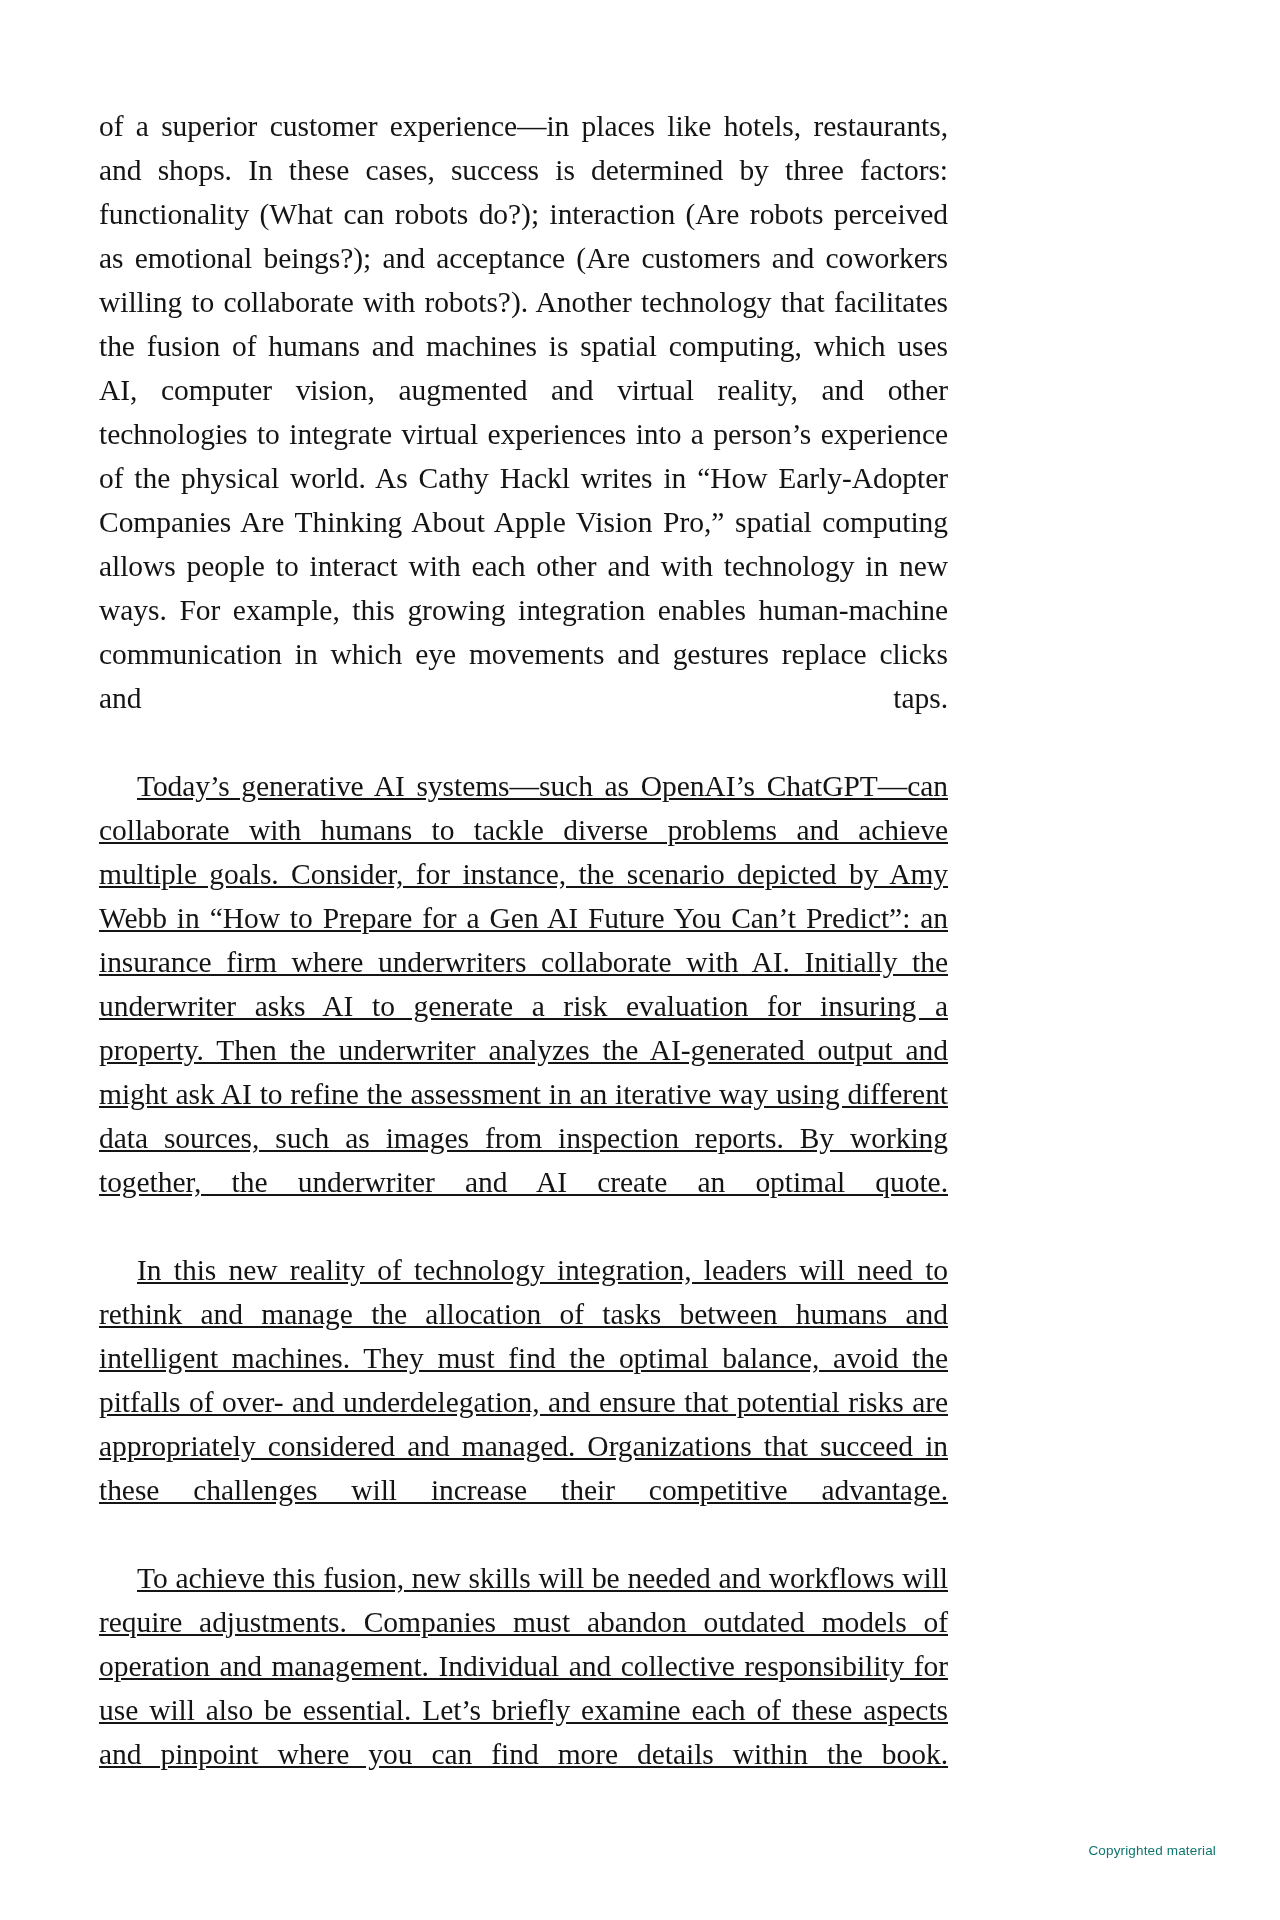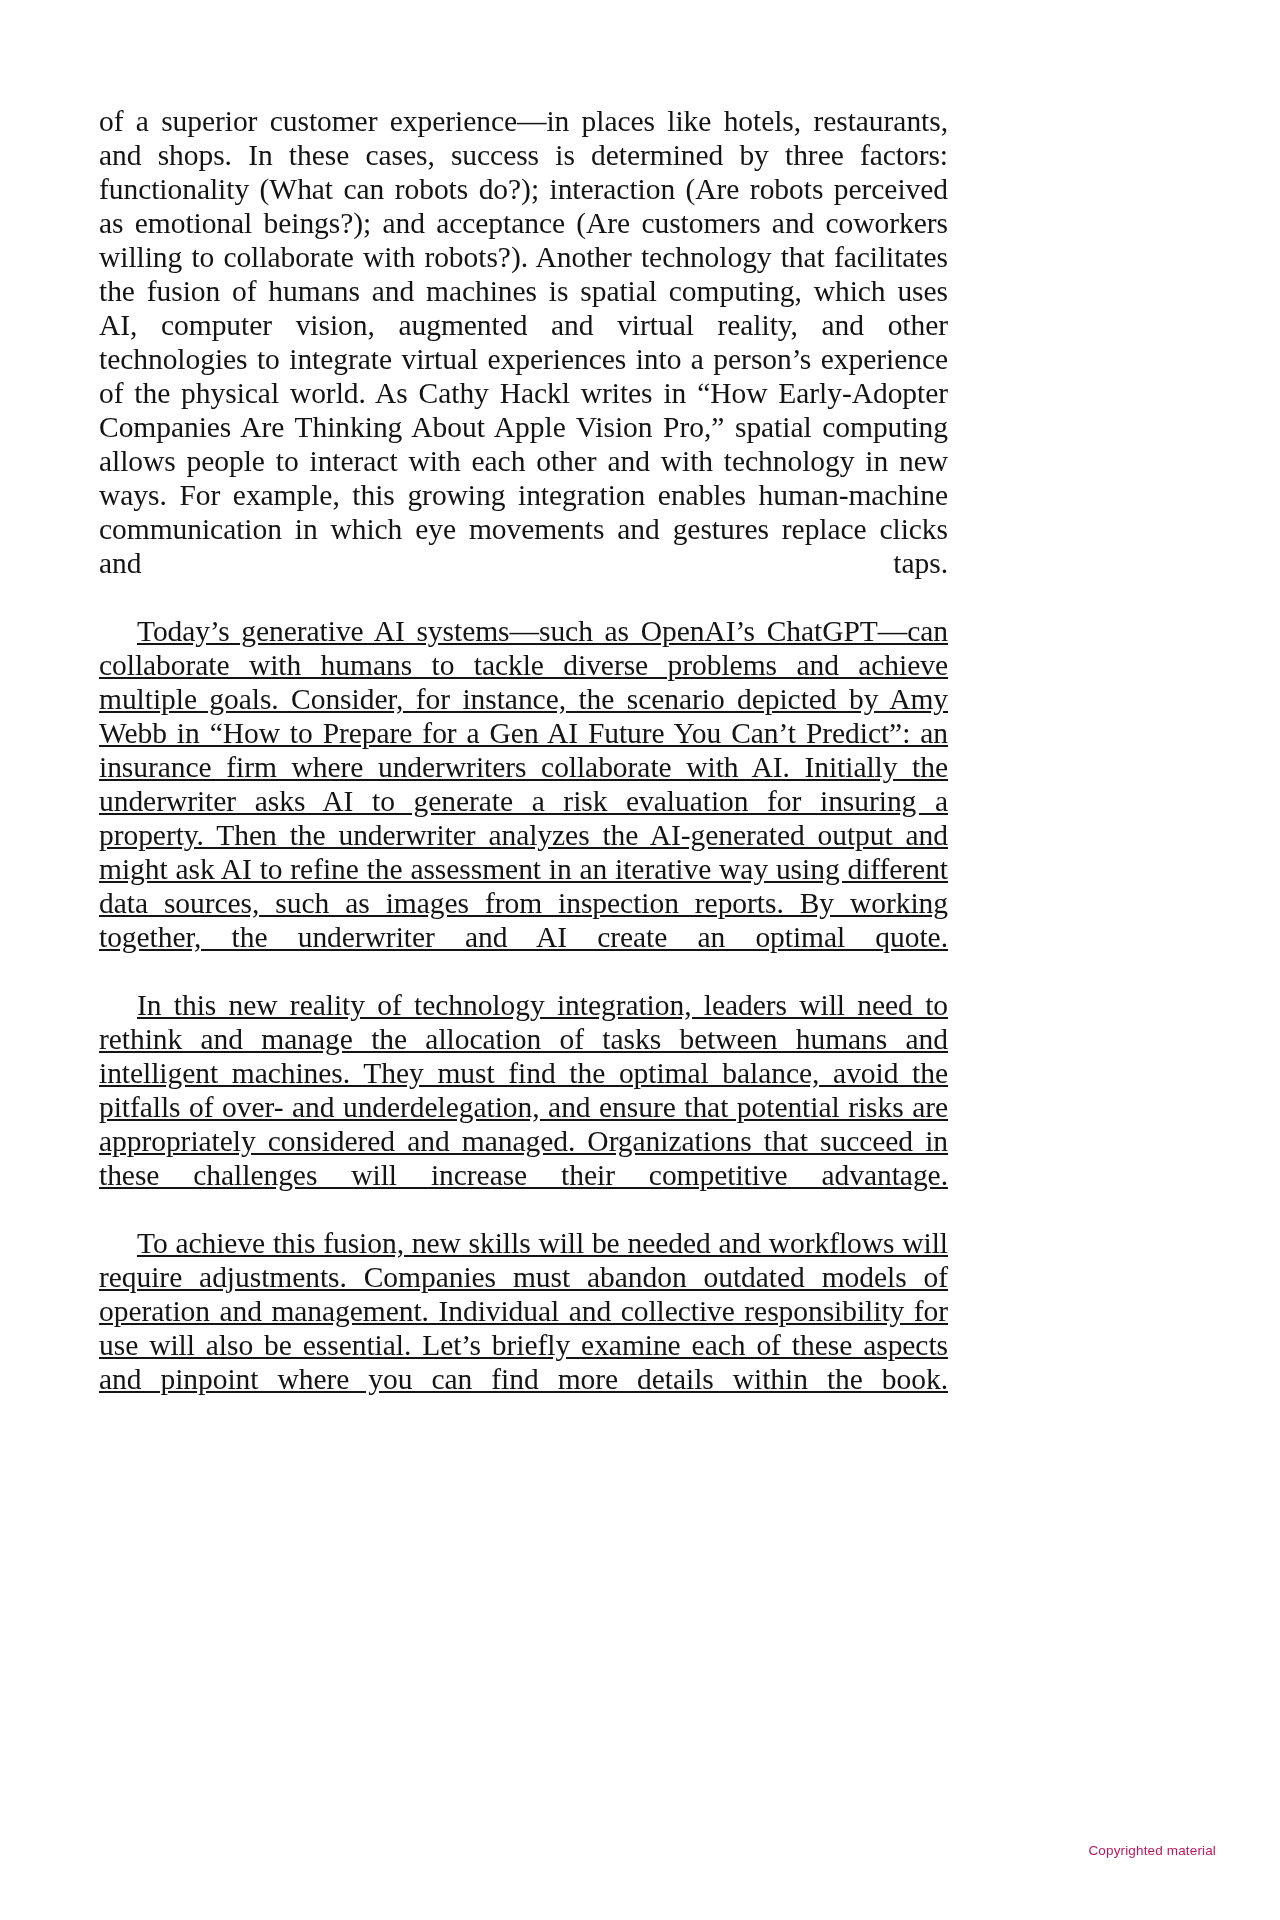--- a/index.html
+++ b/index.html
@@ -30,21 +30,21 @@
     left: 99px;
     top: 104px;
     width: 849px;
   }
 
   .para {
     margin: 0;
     text-align: justify;
     text-justify: inter-word;
     font-size: 29.5px;
-    line-height: 34px;
+    line-height: 44px;
     letter-spacing: -0.05px;
     word-spacing: 0.2px;
     color: #141414;
     -webkit-font-smoothing: antialiased;
   }
 
   .para.indent {
     text-indent: 38px;
     text-decoration: underline;
   }
@@ -60,21 +60,21 @@
     width: 100%;
   }
 
   .copyright-mark {
     position: absolute;
     right: 64px;
     bottom: 62px;
     font-family: "Liberation Sans", "DejaVu Sans", sans-serif;
     font-size: 13.5px;
     letter-spacing: 0.15px;
-    color: #be185d;
+    color: #0f766e;
     white-space: nowrap;
     user-select: none;
   }
 </style>
 </head>
 <body>
 
 <div class="page">
 
   <div class="text-column">

